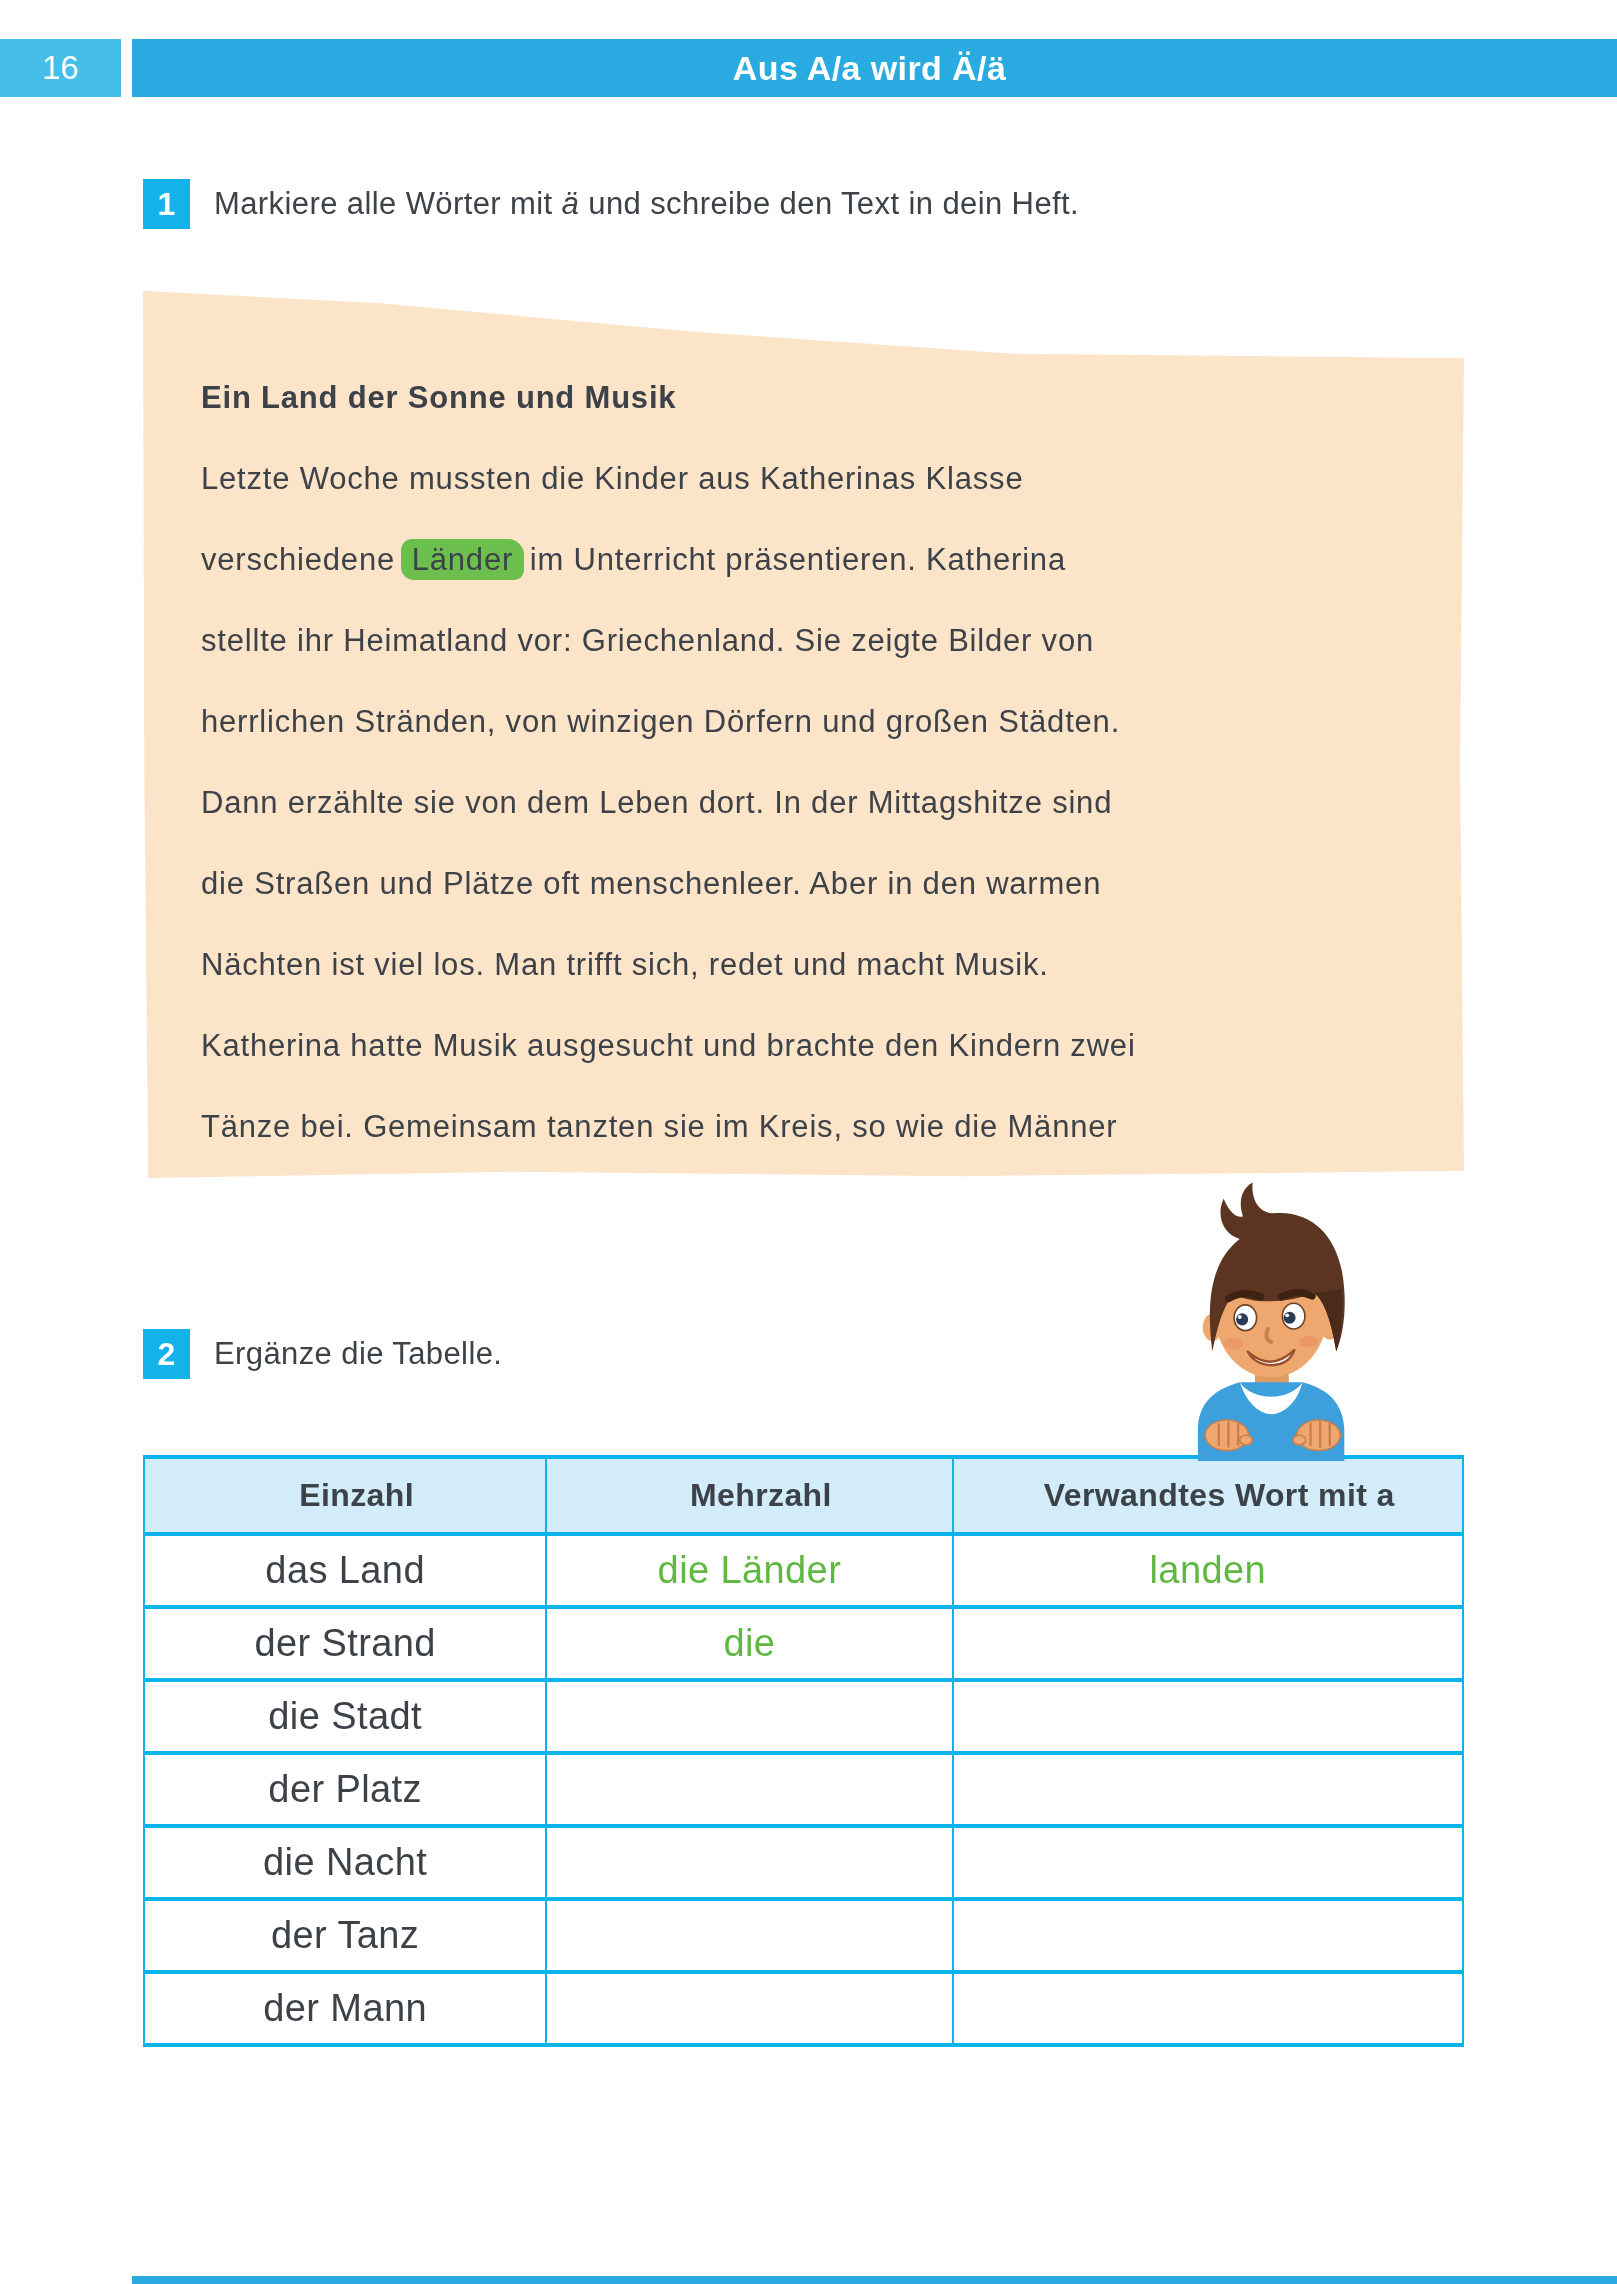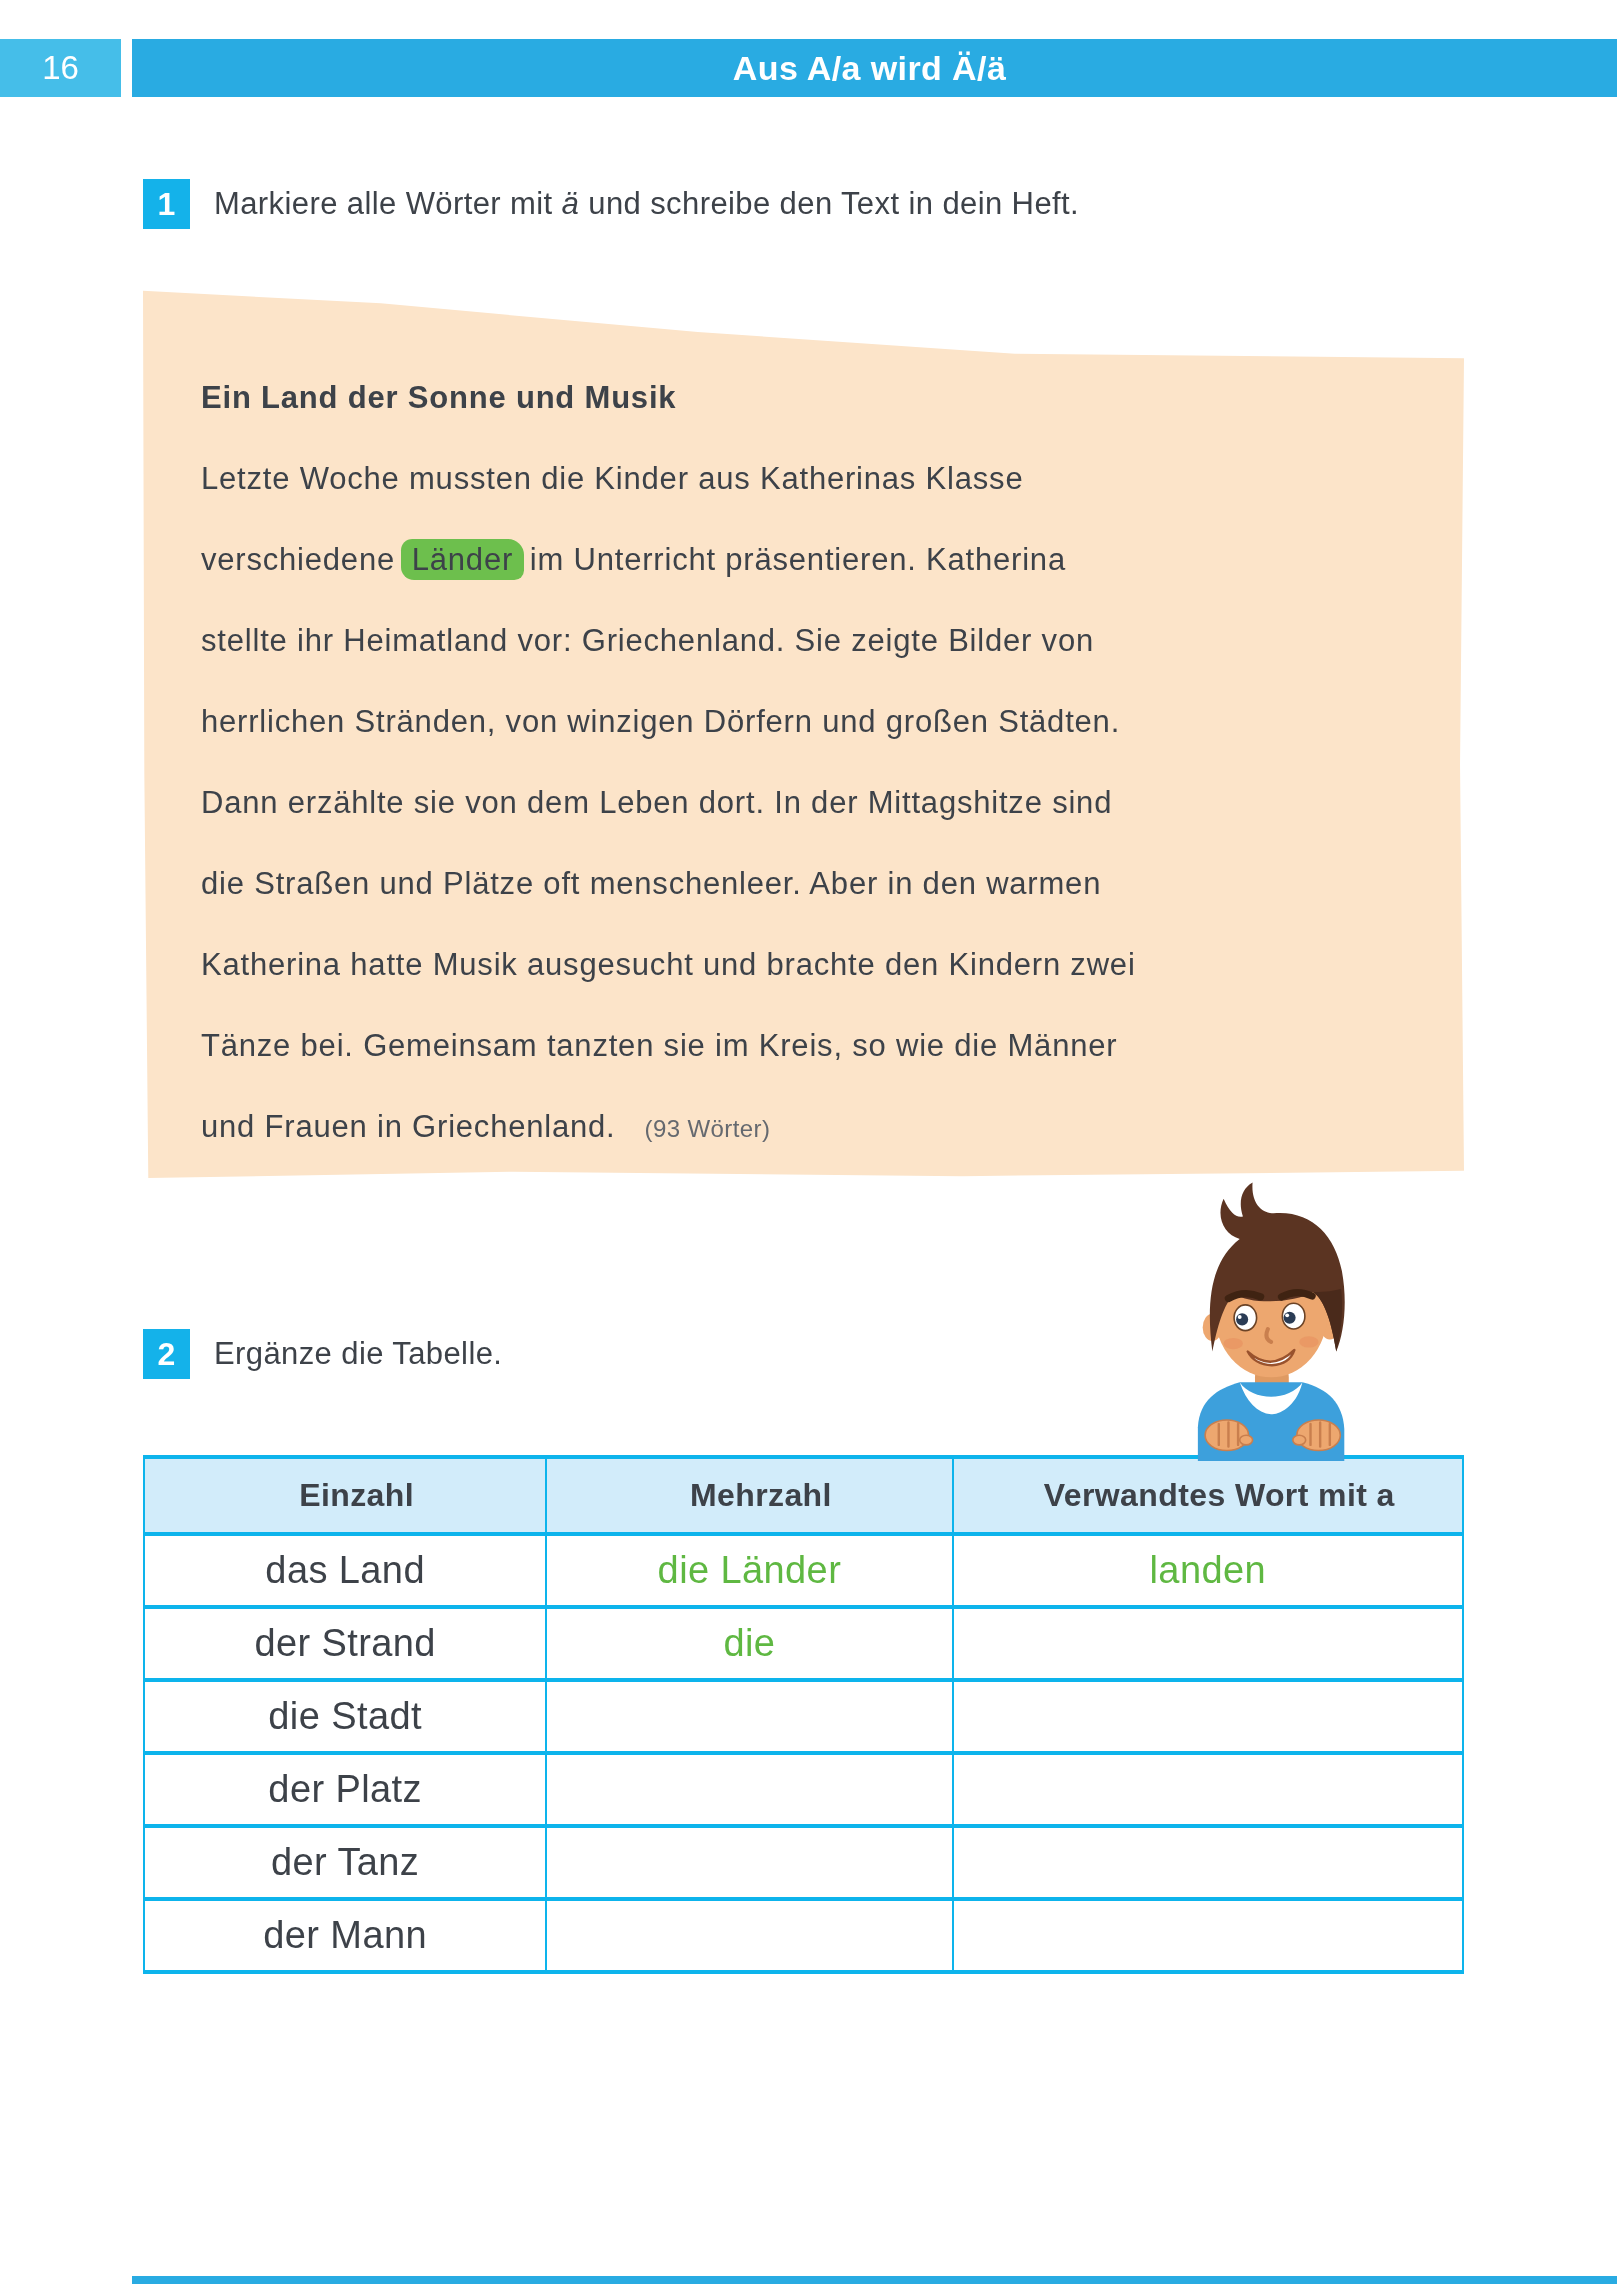--- a/index.html
+++ b/index.html
@@ -102,20 +102,21 @@
 <div class="story-box">
   <div class="story-inner">
     <div class="story-heading">Ein Land der Sonne und Musik</div>
     <div id="story-lines">
         <div class="story-line"><span>Letzte Woche mussten die Kinder aus Katherinas Klasse</span></div>
         <div class="story-line"><span>verschiedene </span><span class="hl">Länder</span><span> im Unterricht präsentieren. Katherina</span></div>
         <div class="story-line"><span>stellte ihr Heimatland vor: Griechenland. Sie zeigte Bilder von</span></div>
         <div class="story-line"><span>herrlichen Stränden, von winzigen Dörfern und großen Städten.</span></div>
         <div class="story-line"><span>Dann erzählte sie von dem Leben dort. In der Mittagshitze sind</span></div>
         <div class="story-line"><span>die Straßen und Plätze oft menschenleer. Aber in den warmen</span></div>
+        <div class="story-line"><span>Nächten ist viel los. Man trifft sich, redet und macht Musik.</span></div>
         <div class="story-line"><span>Katherina hatte Musik ausgesucht und brachte den Kindern zwei</span></div>
         <div class="story-line"><span>Tänze bei. Gemeinsam tanzten sie im Kreis, so wie die Männer</span></div>
         <div class="story-line"><span>und Frauen in Griechenland.</span><span class="note">(93 Wörter)</span></div>
       </div>
   </div>
 </div>
 
 <div class="boy">
   <svg viewBox="0 0 284 348" width="229" height="280">
 
@@ -198,20 +199,25 @@
         <td>die Stadt</td>
         <td></td>
         <td></td>
       </tr>
       <tr>
         <td>der Platz</td>
         <td></td>
         <td></td>
       </tr>
       <tr>
+        <td>die Nacht</td>
+        <td></td>
+        <td></td>
+      </tr>
+      <tr>
         <td>der Tanz</td>
         <td></td>
         <td></td>
       </tr>
       <tr>
         <td>der Mann</td>
         <td></td>
         <td></td>
       </tr>
     </tbody>

